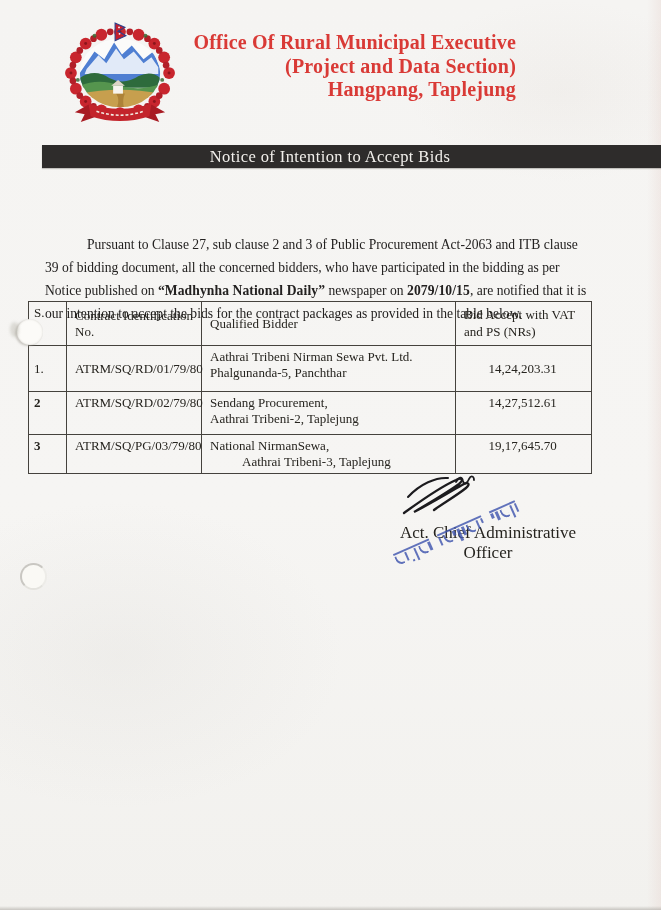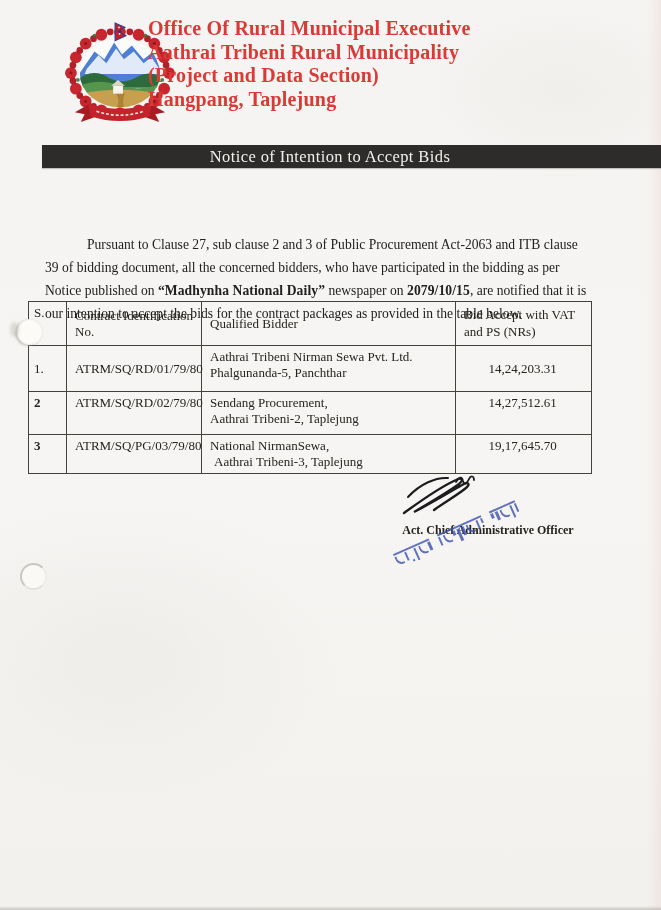--- a/index.html
+++ b/index.html
@@ -13,21 +13,21 @@
   }
   .page::after{content:"";position:absolute;left:0;right:0;bottom:0;height:4px;
     background:linear-gradient(180deg,transparent,rgba(165,162,156,.55));}
   .page::before{content:"";position:absolute;top:0;bottom:0;right:0;width:14px;
     background:linear-gradient(270deg,rgba(228,206,200,.30),transparent);}
 
   .abs{position:absolute;}
 
   
   .emblem{left:64px;top:22px;width:112px;height:104px;}
-  .letterhead{left:148px;top:17px;width:368px;text-align:left;
+  .letterhead{left:148px;top:31px;width:368px;text-align:right;
     color:#d93a36;font-weight:bold;font-size:20px;line-height:23.6px;letter-spacing:.2px;}
 
   
   .banner{left:42px;top:145px;width:628px;height:23px;background:#2e2c2b;
     display:flex;align-items:center;justify-content:center;
     box-shadow:0 1px 1px rgba(120,118,112,.4);}
   .banner span{color:#f2f0ec;font-size:16.5px;letter-spacing:.4px;transform:translateX(-26px);}
 
   .pub-date{left:0;top:189px;width:632px;text-align:center;font-size:13.5px;
     text-decoration:underline;text-underline-offset:2px;color:#232220;}
@@ -43,36 +43,36 @@
   tr.hdr td{height:36px;}
   tr.r1 td{height:39px;}
   tr.r2 td{height:36px;}
   tr.r3 td{height:30px;}
   td.sn{padding-left:5px;}
   td.mid{vertical-align:middle;}
   td.amt{text-align:center;padding-left:4px;}
   td.amt-hd{line-height:17px;padding-top:4px;}
   .b{font-weight:bold;}
   .line{display:block;}
-  .indent{padding-left:4px;}
+  .indent{padding-left:4px;margin-left:28px;}
 
   
   .hole{border-radius:50%;background:#fcfbf8;z-index:7;}
   .hole-top{left:17px;top:319px;width:26px;height:26px;
     box-shadow:-2px 1px 2px rgba(172,168,160,.55), inset 0 0 2px rgba(178,175,168,.55);}
   .hole-top::before{content:"";position:absolute;left:-7px;top:3px;width:9px;height:15px;
     border-radius:50%;background:rgba(172,168,158,.35);filter:blur(1.5px);}
   .hole-bottom{left:20px;top:563px;width:27px;height:27px;background:#faf9f5;
     border:2px solid rgba(152,150,143,.5);border-right-color:rgba(152,150,143,.12);
     border-bottom-color:rgba(152,150,143,.22);box-sizing:border-box;}
 
   
   .signature{left:398px;top:471px;width:100px;height:56px;z-index:5;}
-  .officer{left:378px;top:523px;width:220px;text-align:center;font-weight:bold;
-    font-size:12px;color:#26241f;z-index:4;}
+  .officer{left:378px;top:523px;width:220px;text-align:center;font-weight:normal;
+    font-size:17px;color:#26241f;z-index:4;}
 
   
   .stamp{left:399px;top:552px;width:190px;height:16px;z-index:6;
     transform:rotate(-24deg);transform-origin:left bottom;
     color:rgba(63,85,174,.82);display:flex;align-items:flex-end;gap:9px;}
   .stamp-word{border-top:2px solid currentColor;height:12px;display:inline-flex;
     align-items:flex-start;gap:2.5px;padding-top:1px;}
   .sm{display:inline-block;width:2.5px;height:9px;background:currentColor;}
   .sm.c{width:6px;height:8px;background:transparent;border-left:2px solid currentColor;
     border-bottom:2px solid currentColor;border-radius:0 0 0 7px;}
@@ -163,21 +163,20 @@
     </g>
 
     <path d="M24,84 L10,92 L20,94 L16,102 L30,97 Z" fill="#a81b23"></path>
     <path d="M88,84 L102,92 L92,94 L96,102 L82,97 Z" fill="#a81b23"></path>
     <path d="M24,83 Q56,94 88,83 L86,96 Q56,106 26,96 Z" fill="#c3242b"></path>
     <path d="M32,91 Q56,99 80,91" stroke="#f3eee4" stroke-width="1.6" stroke-dasharray="3 2" fill="none"></path>
   </svg>
 
   <div class="abs letterhead">
     <div>Office Of Rural Municipal Executive</div>
-    <div>Aathrai Tribeni Rural Municipality</div>
     <div>(Project and Data Section)</div>
     <div>Hangpang, Taplejung</div>
   </div>
 
   <div class="abs banner">
     <span>Notice of Intention to Accept Bids</span>
   </div>
 
 
   <p class="abs para"><span>Pursuant to Clause 27, sub clause 2 and 3 of Public Procurement Act-2063 and ITB clause 39 of bidding document, all the concerned bidders, who have participated in the bidding as per Notice published on </span><b>“Madhynha National Daily”</b><span> newspaper on </span><b>2079/10/15</b><span>, are notified that it is our intention to accept the bids for the contract packages as provided in the table below.</span></p>

